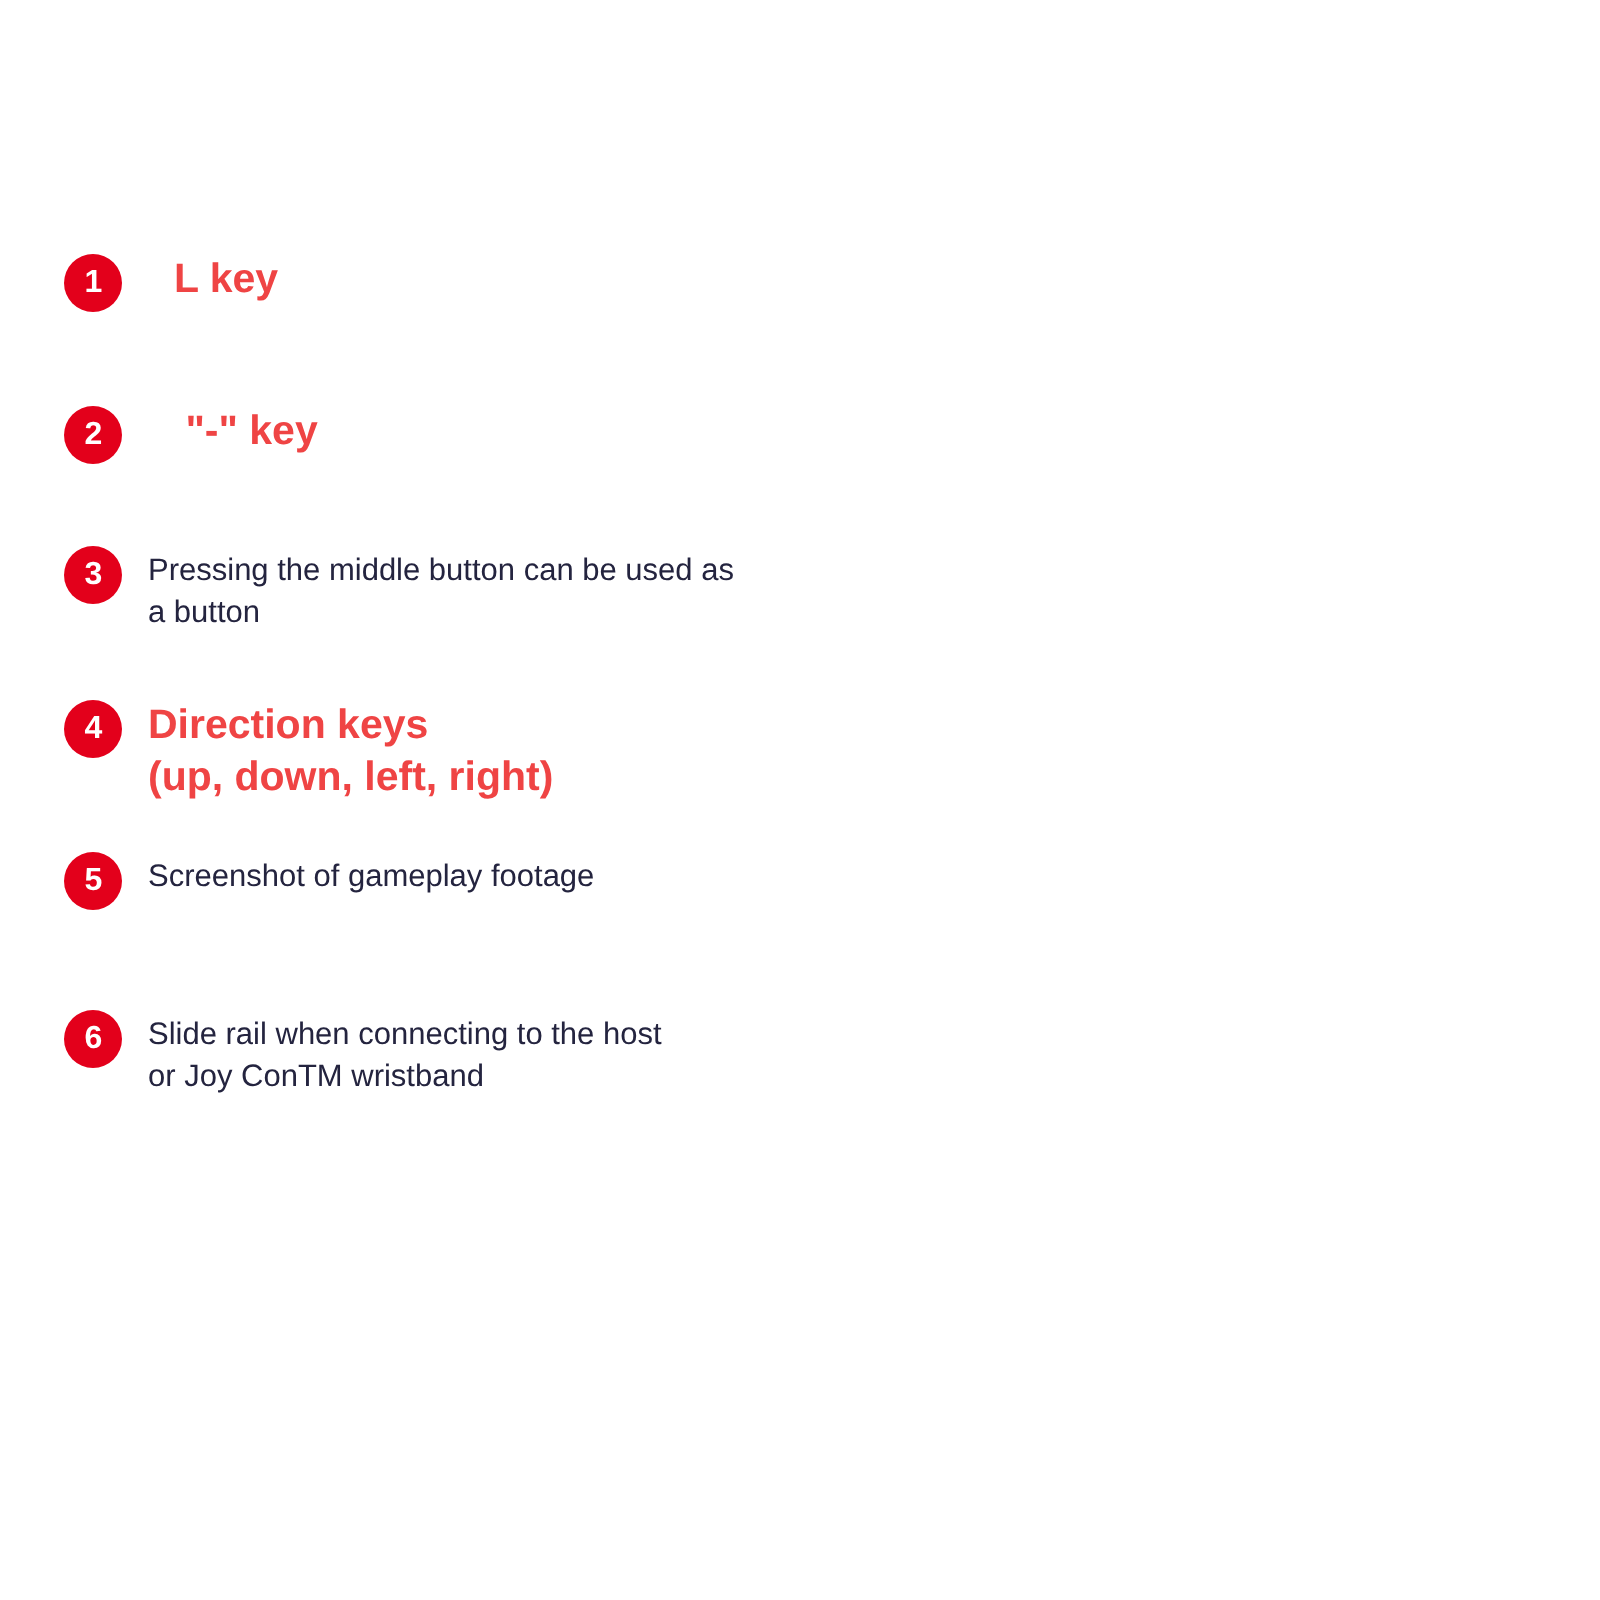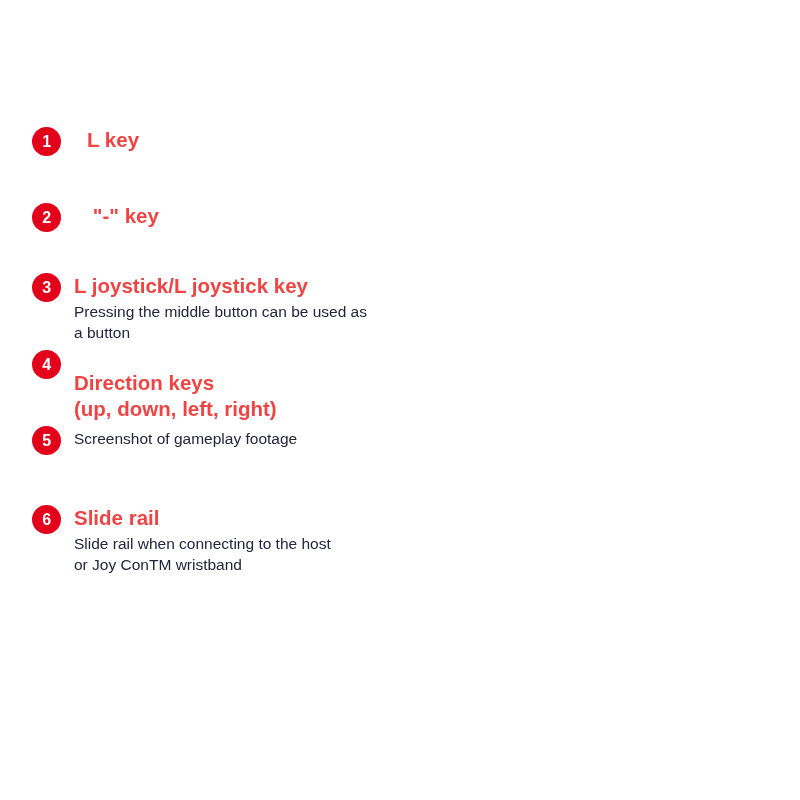--- a/index.html
+++ b/index.html
@@ -60,21 +60,21 @@
 
   .item-title {
     font-family: "Liberation Sans", sans-serif;
     font-weight: bold;
     font-size: 20.5px;
     line-height: 26px;
     color: #ef4444;
     margin: 0;
     white-space: pre;
   }
-  .item-title.two-line { white-space: pre-line; margin-top: 20px; }
+  .item-title.two-line { white-space: pre-line; }
 
   .item-desc {
     font-family: "Liberation Sans", sans-serif;
     font-weight: normal;
     font-size: 15.5px;
     line-height: 21px;
     color: #24243f;
     margin: 2px 0 0 0;
     white-space: pre-line;
   }
@@ -117,21 +117,20 @@
     <div class="legend-item" id="item-2">
       <div class="badge">2</div>
       <div class="item-body body-inset w-left">
         <p class="item-title"> "-" key</p>
       </div>
     </div>
 
     <div class="legend-item" id="item-3">
       <div class="badge">3</div>
       <div class="item-body body-std w-left">
-        <p class="item-title">L joystick/L joystick key</p>
         <p class="item-desc">Pressing the middle button can be used as
 a button</p>
       </div>
     </div>
 
     <div class="legend-item" id="item-4">
       <div class="badge">4</div>
       <div class="item-body body-std w-left">
         <p class="item-title two-line">Direction keys
 (up, down, left, right)</p>
@@ -141,21 +140,20 @@
     <div class="legend-item" id="item-5">
       <div class="badge">5</div>
       <div class="item-body body-std w-left">
         <p class="item-desc">Screenshot of gameplay footage</p>
       </div>
     </div>
 
     <div class="legend-item" id="item-6">
       <div class="badge">6</div>
       <div class="item-body body-std w-left">
-        <p class="item-title">Slide rail</p>
         <p class="item-desc">Slide rail when connecting to the host
 or Joy ConTM wristband</p>
       </div>
     </div>
 
   </div>
 
   <div class="column column-right">
 
     <div class="legend-item" id="item-7">

